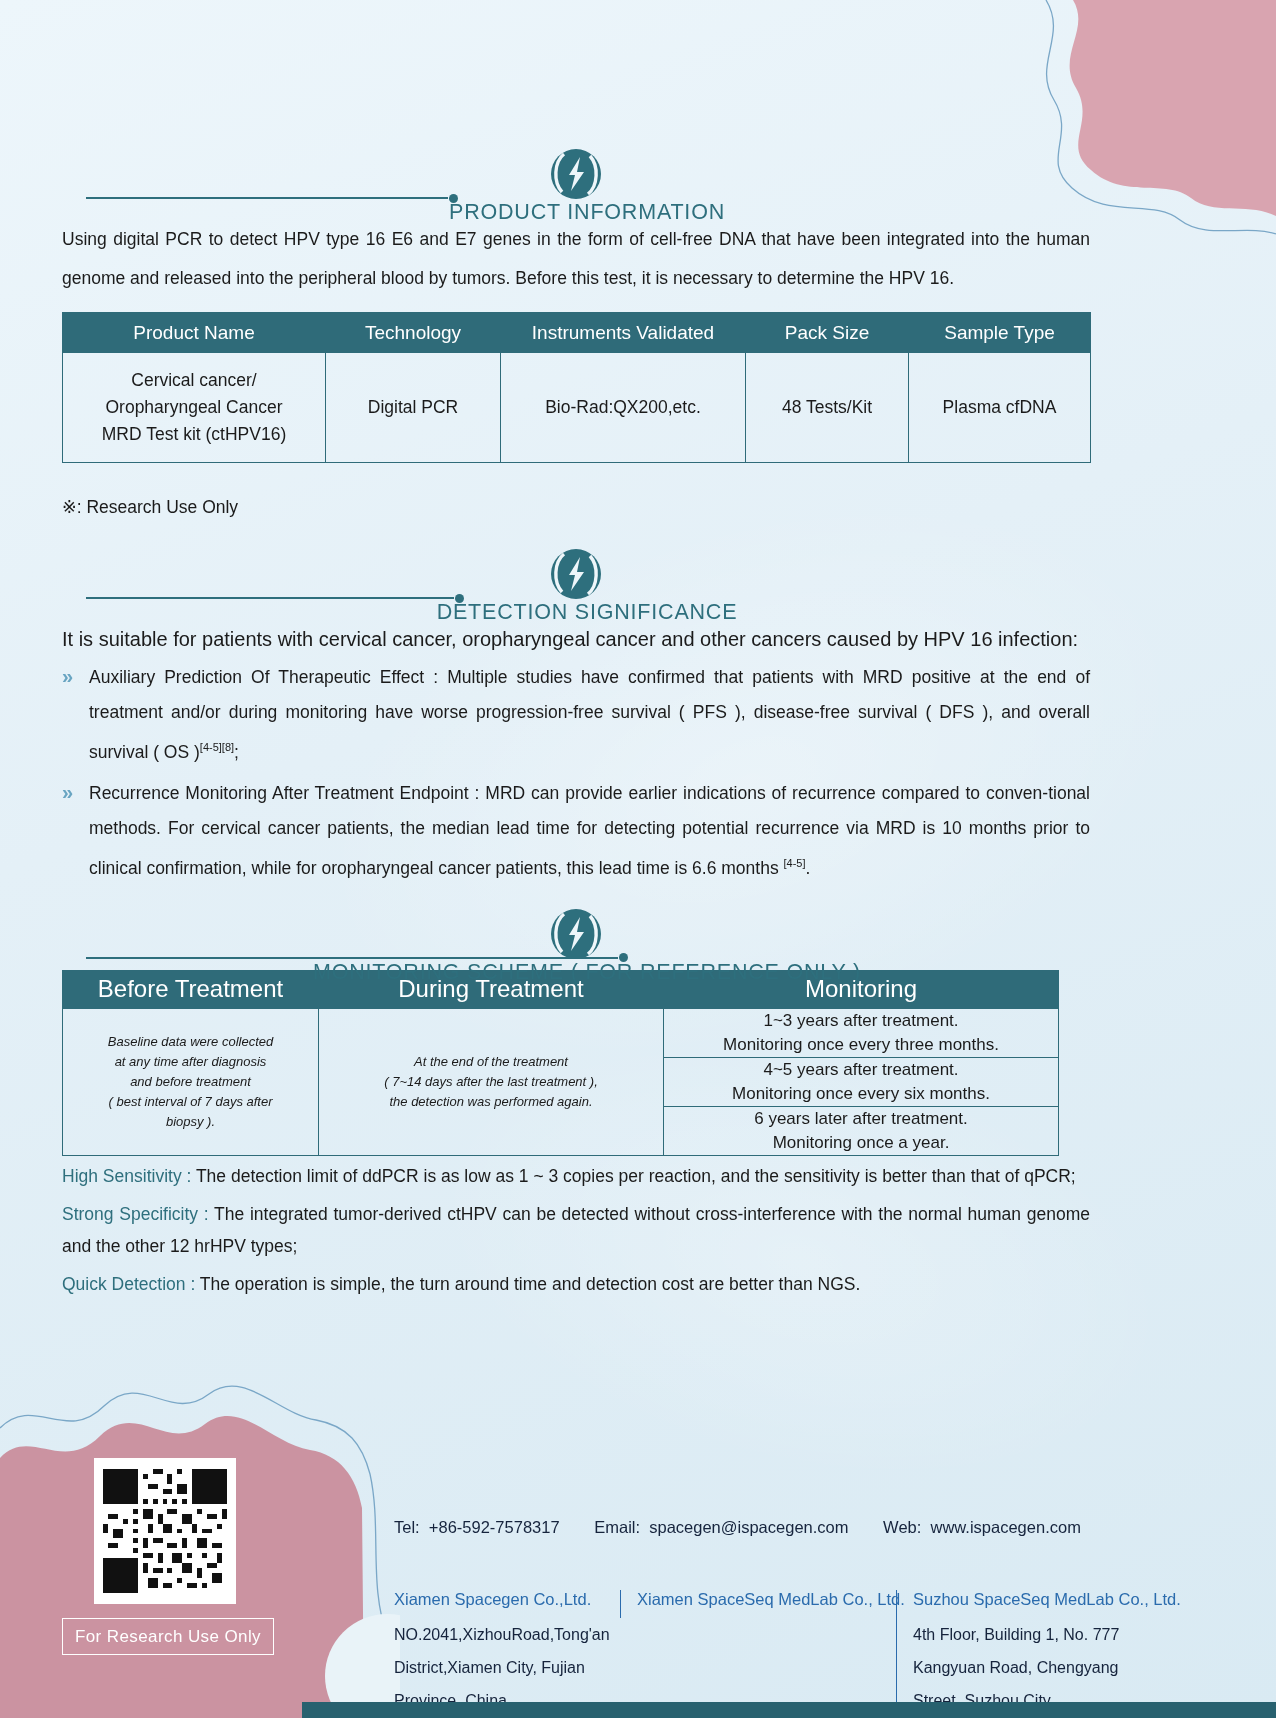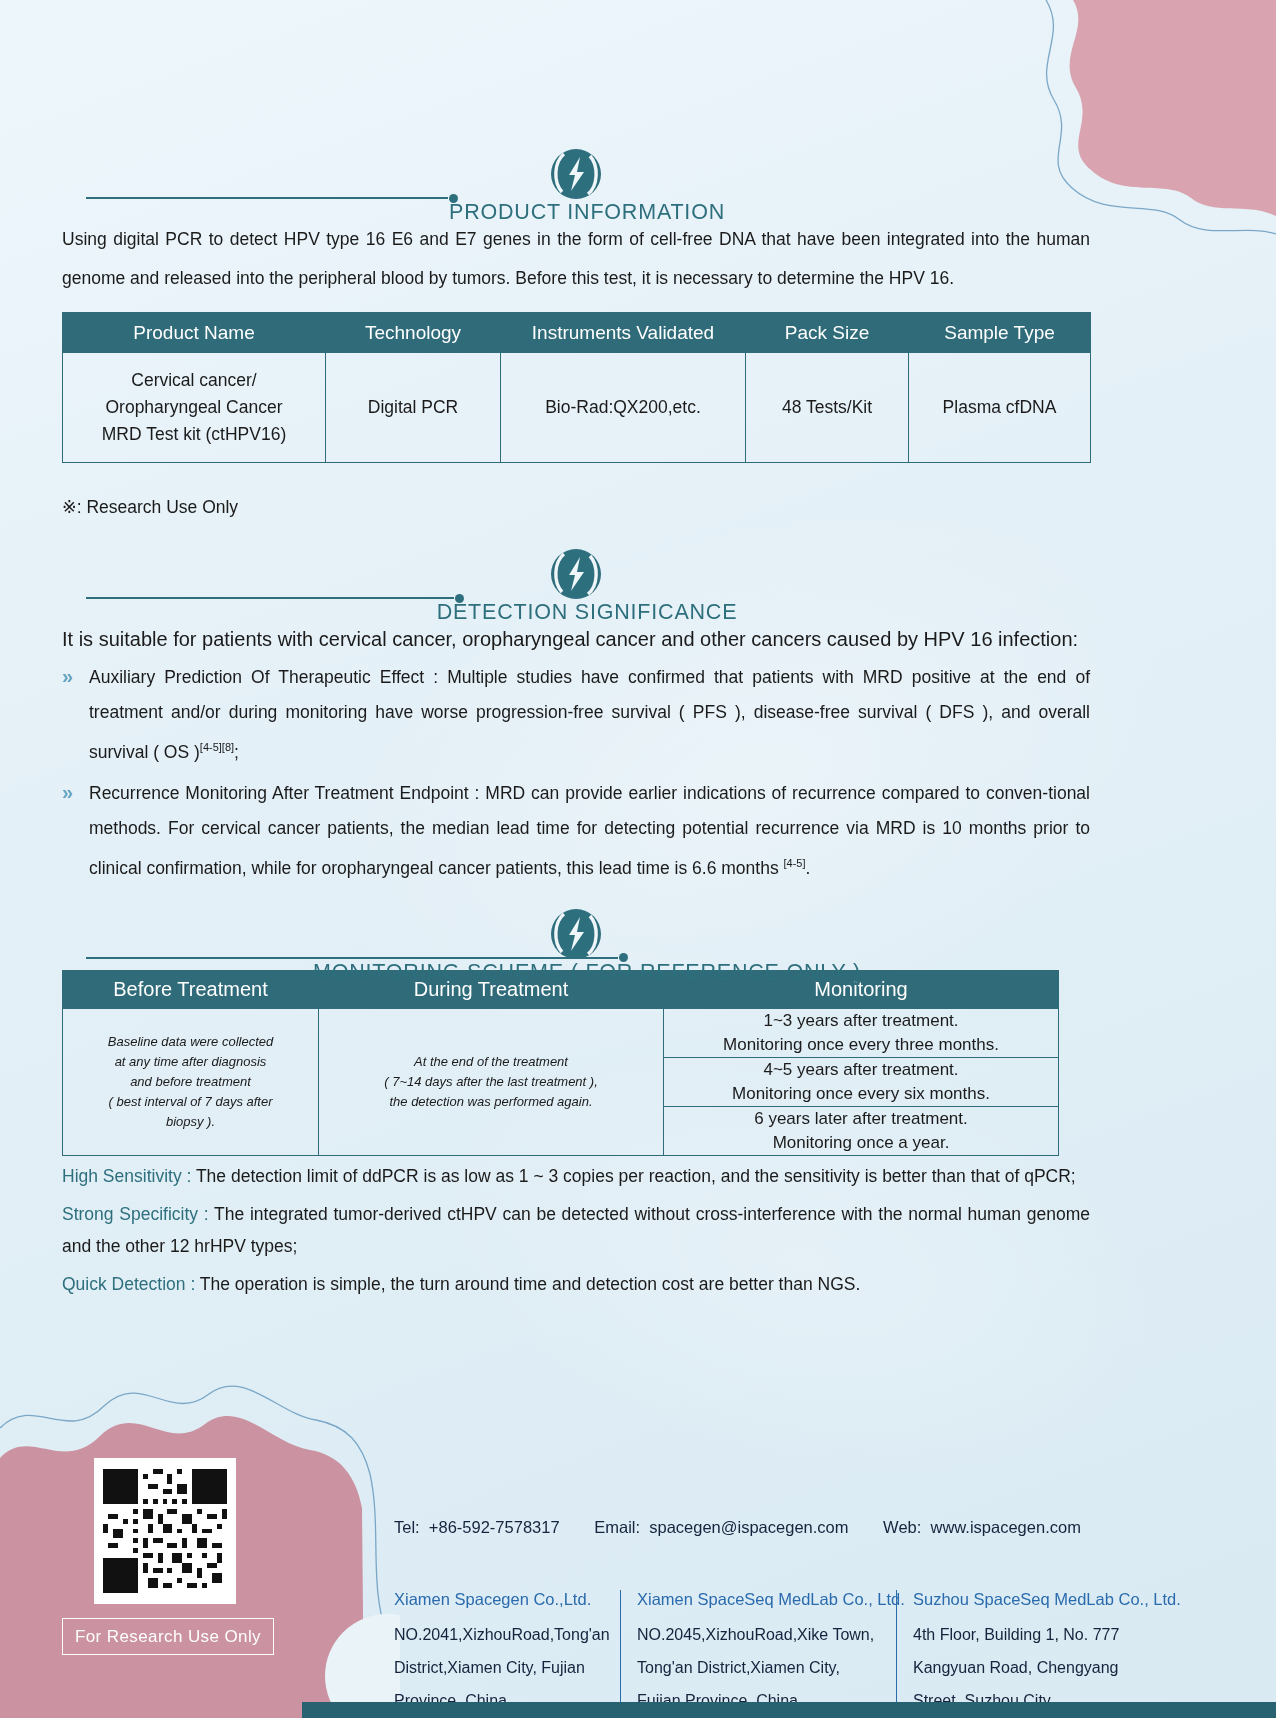--- a/index.html
+++ b/index.html
@@ -52,21 +52,21 @@
   .intro { margin-top:22px; font-size:20px; line-height:34px; }
 
   ul.bullets { list-style:none; margin-top:4px; }
   ul.bullets li { position:relative; padding-left:27px; font-size:17.5px; line-height:35px; text-align:justify; margin-bottom:6px; }
   .chev { position:absolute; left:0; top:-1px; color:#69a5c2; font-weight:bold; font-size:20px; letter-spacing:-3px; }
   sup { font-size:11px; }
 
   .sec-gap2 { margin-top:22px; }
   table.scheme { border-collapse:collapse; table-layout:fixed; width:996px; margin-top:10px; }
   table.scheme th {
-    background:#2f6b79; color:#fff; font-weight:400; font-size:20px; height:38px;
+    background:#2f6b79; color:#fff; font-weight:400; font-size:24px; height:38px;
     border:1px solid #2f6b79; border-left:1px solid rgba(255,255,255,.5);
   }
   table.scheme th:first-child { border-left:1px solid #2f6b79; }
   table.scheme td { border:1px solid #2f6b79; text-align:center; vertical-align:middle; font-size:17px; line-height:1.42; }
   table.scheme td.big { font-size:13px; line-height:1.55;font-style:italic; }
   table.scheme td.mon { height:47px; }
 
   .sec-gap3 { margin-top:12px; }
   .features { margin-top:4px; }
   .feat { font-size:17.5px; line-height:32.5px; text-align:justify; margin-bottom:5px; }
@@ -250,23 +250,20 @@
 
   <div class="companies">
     <div class="company">
       <div class="cname">Xiamen Spacegen Co.,Ltd.</div>
       <div class="caddr preline">NO.2041,XizhouRoad,Tong'an
 District,Xiamen City,  Fujian
 Province, China</div>
     </div>
     <div class="company">
       <div class="cname">Xiamen SpaceSeq MedLab Co., Ltd.</div>
-      <div class="caddr preline">NO.2045,XizhouRoad,Xike Town,
-Tong'an District,Xiamen City,
-Fujian Province, China</div>
     </div>
     <div class="company">
       <div class="cname">Suzhou SpaceSeq MedLab Co., Ltd.</div>
       <div class="caddr preline">4th Floor, Building 1, No. 777
 Kangyuan Road, Chengyang
 Street, Suzhou City</div>
     </div>
   </div>
 
   <div class="qr-tile">

